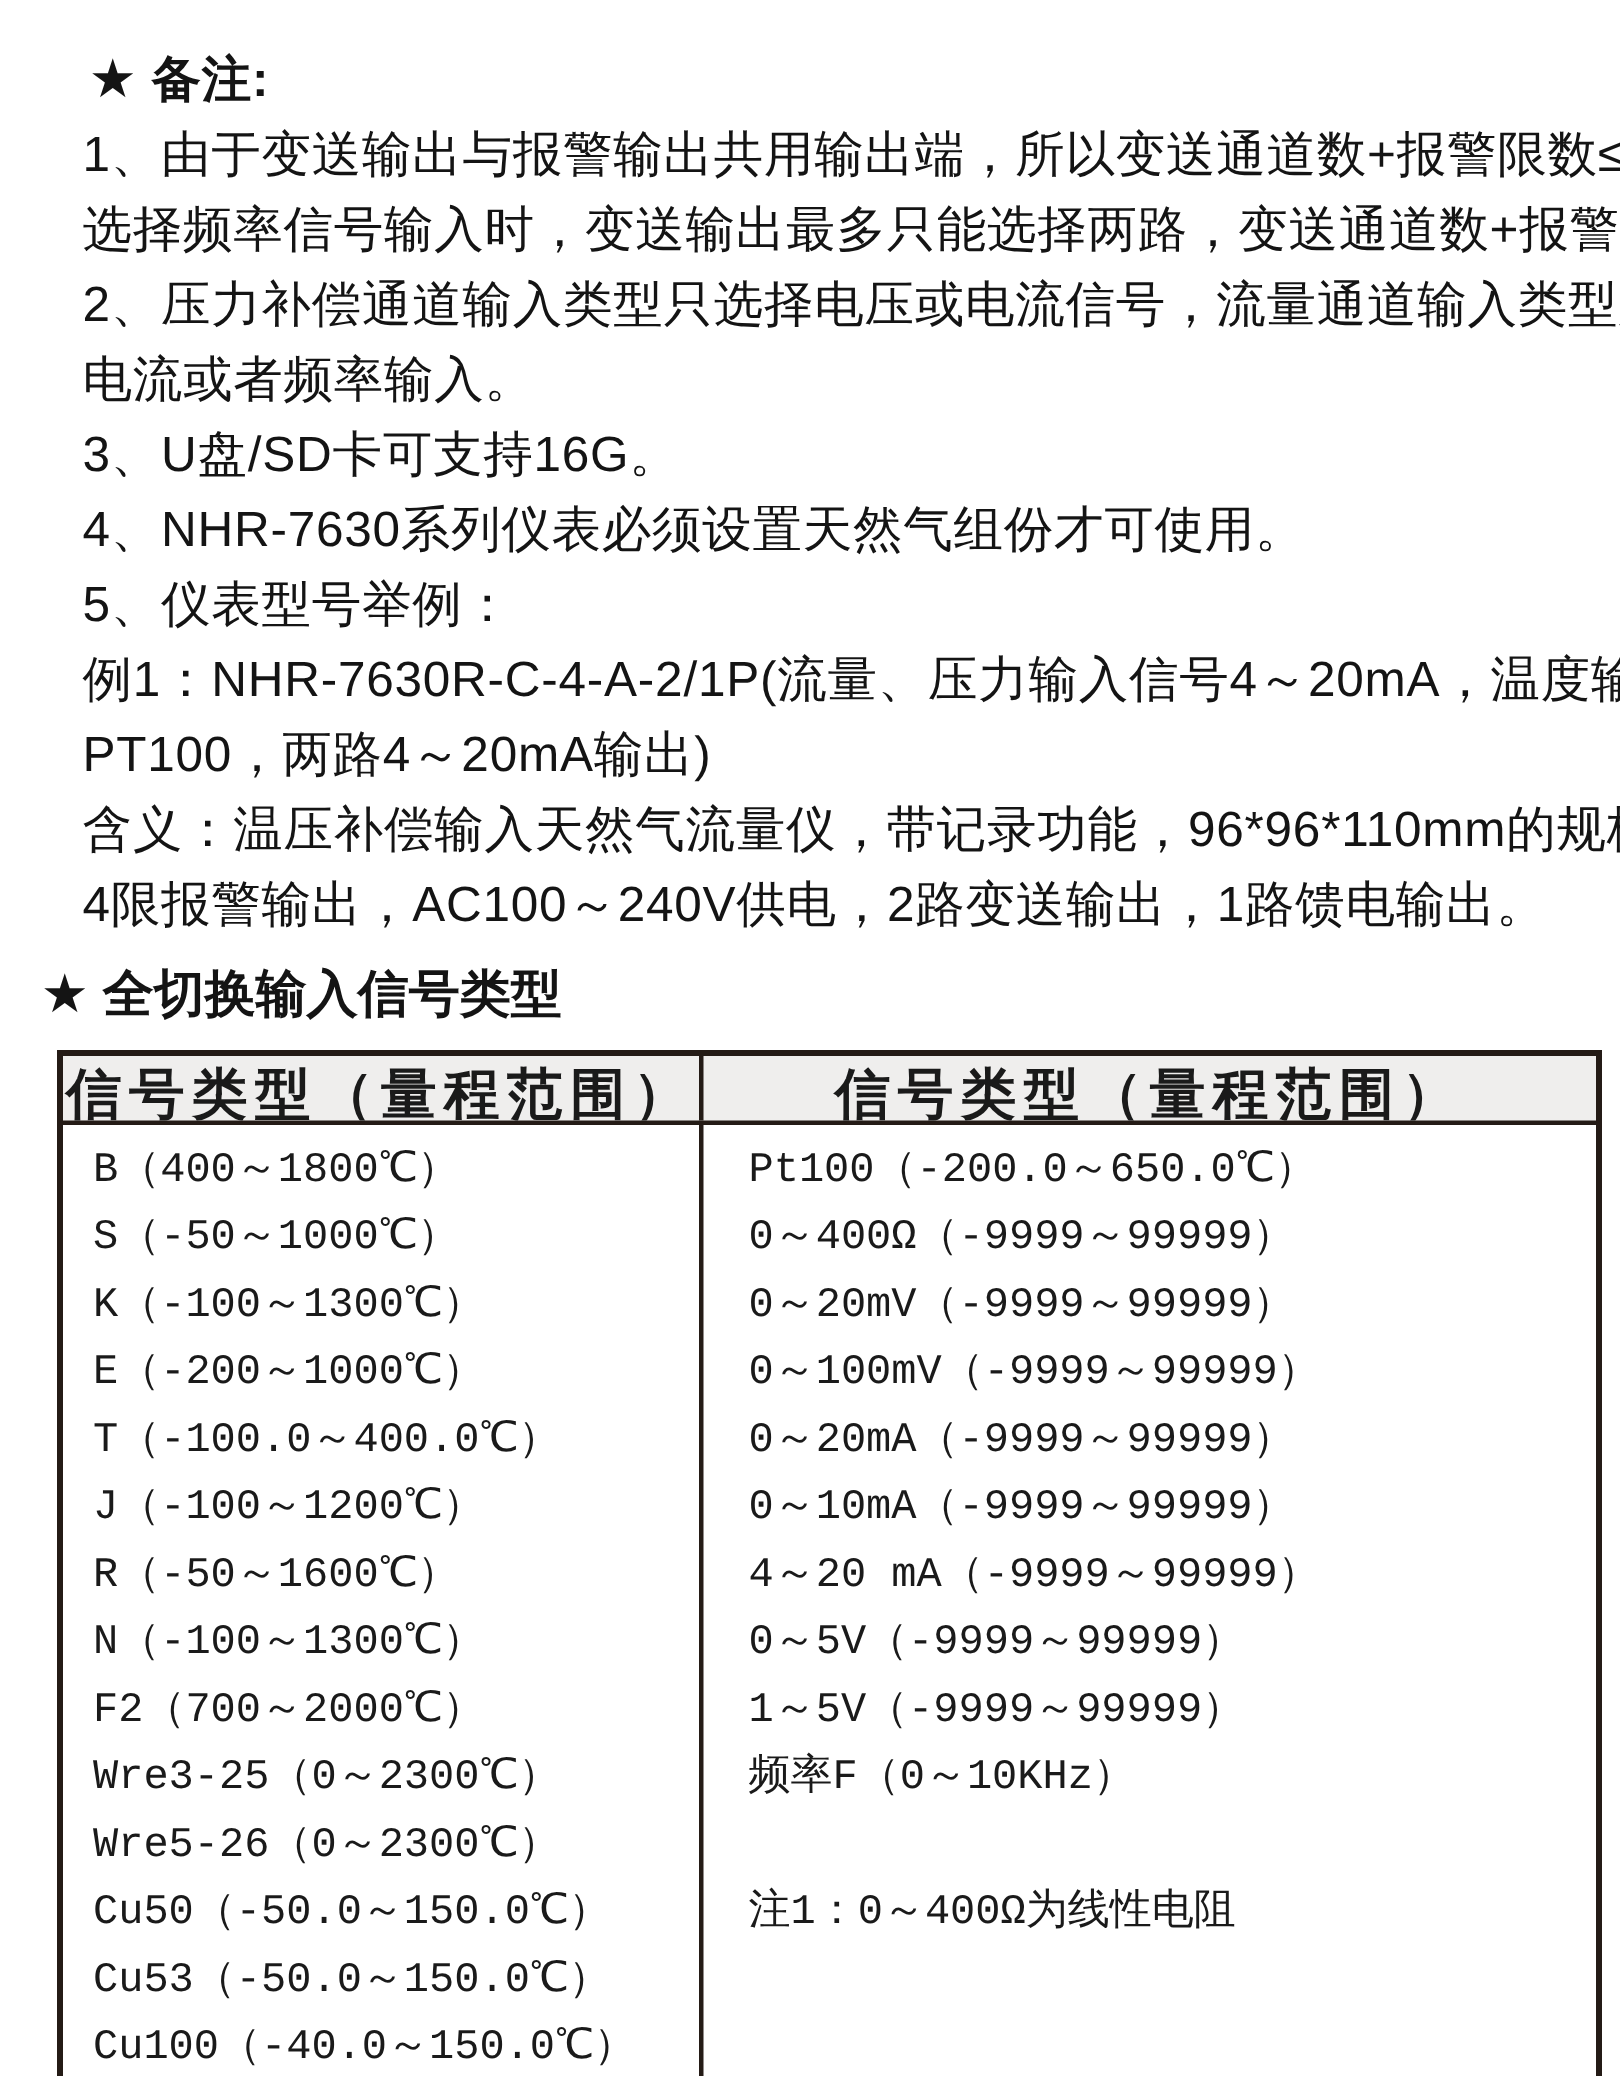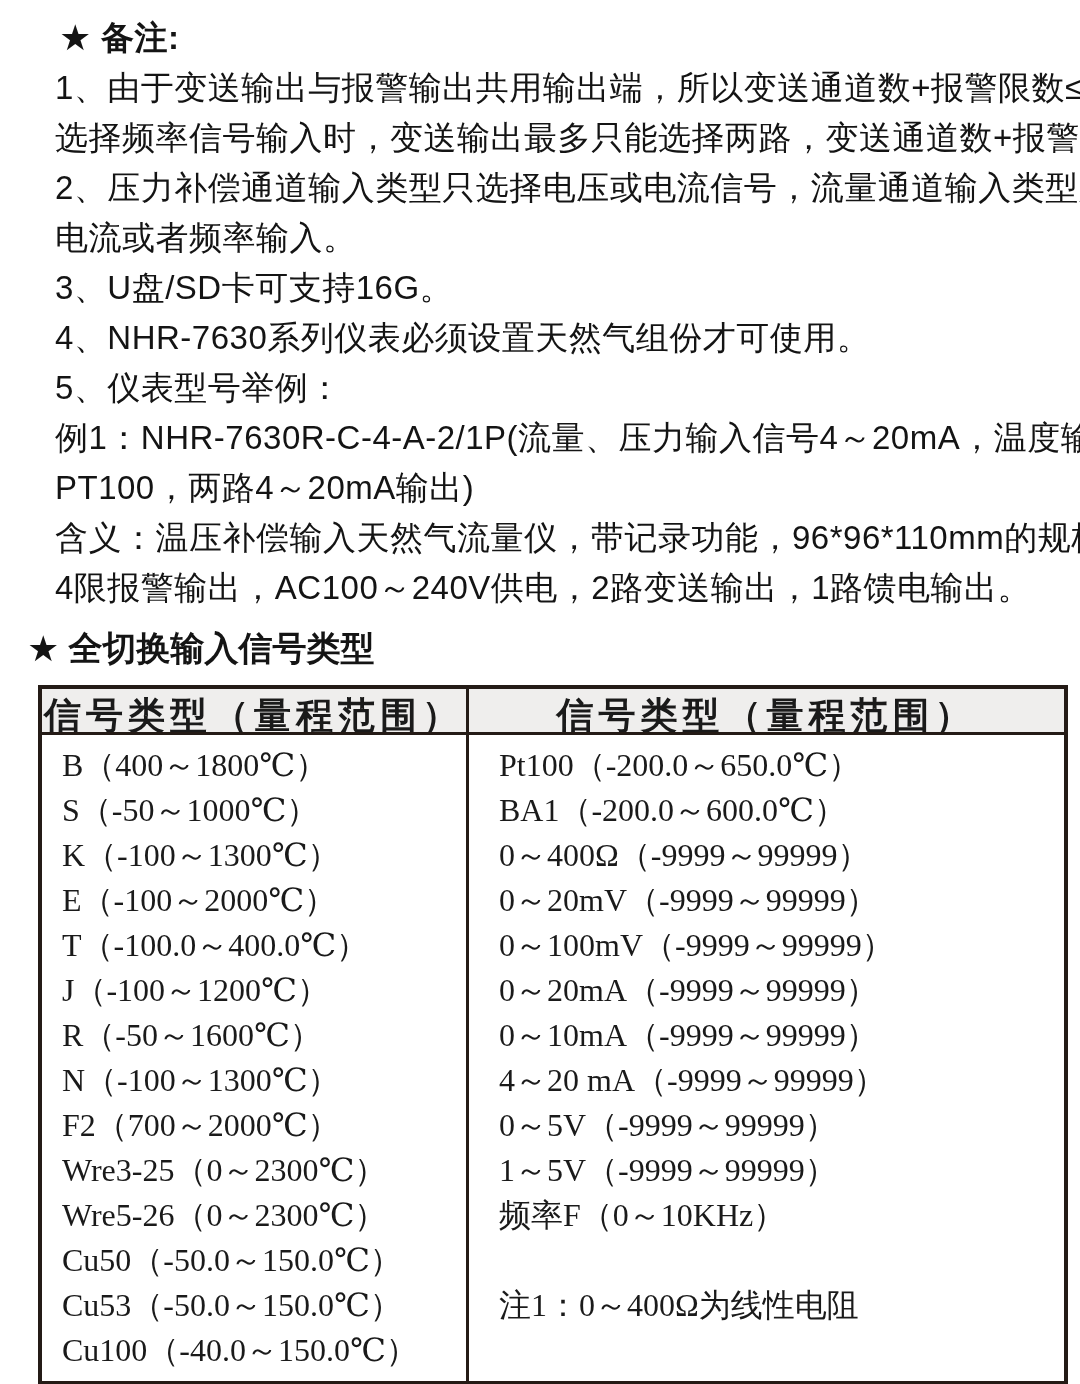--- a/index.html
+++ b/index.html
@@ -12,21 +12,21 @@
   body { height: 1384px; overflow: hidden; }
 
   
   .notes {
     padding: 12px 20px 0 55px;
     font-size: 33px;
     line-height: 50px;
     letter-spacing: 0.5px;
   }
   .notes .line { white-space: nowrap; }
-  .heading-line { font-weight: bold; padding-left: 5px; }
+  .heading-line { font-weight: bold; padding-left: 5px; margin-top: 16px; }
   .star {
     display: inline-block;
     font-size: 34px;
     transform: scale(1.05);
     margin-right: 10px;
   }
 
   
   .section-title {
     padding: 12px 12px 0 28px;
@@ -56,25 +56,26 @@
     overflow: hidden;
   }
   .hcell.left { width: 427px; border-right: 3px solid #241b16; }
   .hcell.right { flex: 1; }
 
   .sig-body { display: flex; }
   .sig-col { padding: 8px 0 8px 20px; }
   .sig-col.left { width: 427px; border-right: 3px solid #241b16; }
   .sig-col.right { flex: 1; padding-left: 30px; }
   .sig-item {
-    font-size: 32px;
+    font-size: 28px;
     line-height: 45px;
     height: 45px;
     white-space: nowrap;
     overflow: hidden;
+    font-family: Liberation Mono, monospace;
   }
 </style>
 </head>
 <body>
 
 <div class="notes">
   <div class="line heading-line"><span class="star">★</span><span>备注:</span></div>
   <div class="line">1、由于变送输出与报警输出共用输出端，所以变送通道数+报警限数≤6；如果仪表</div>
   <div class="line">选择频率信号输入时，变送输出最多只能选择两路，变送通道数+报警限数≤4。</div>
   <div class="line">2、压力补偿通道输入类型只选择电压或电流信号，流量通道输入类型只选择电压、</div>
@@ -93,35 +94,34 @@
 <div class="sig-table">
   <div class="sig-header">
     <div class="hcell left">信号类型（量程范围）</div>
     <div class="hcell right">信号类型（量程范围）</div>
   </div>
   <div class="sig-body">
     <div class="sig-col left">
       <div class="sig-item">B（400～1800℃）</div>
       <div class="sig-item">S（-50～1000℃）</div>
       <div class="sig-item">K（-100～1300℃）</div>
-      <div class="sig-item">E（-100～2000℃）</div>
+      <div class="sig-item">E（-200～1000℃）</div>
       <div class="sig-item">T（-100.0～400.0℃）</div>
       <div class="sig-item">J（-100～1200℃）</div>
       <div class="sig-item">R（-50～1600℃）</div>
       <div class="sig-item">N（-100～1300℃）</div>
       <div class="sig-item">F2（700～2000℃）</div>
       <div class="sig-item">Wre3-25（0～2300℃）</div>
       <div class="sig-item">Wre5-26（0～2300℃）</div>
       <div class="sig-item">Cu50（-50.0～150.0℃）</div>
       <div class="sig-item">Cu53（-50.0～150.0℃）</div>
       <div class="sig-item">Cu100（-40.0～150.0℃）</div>
     </div>
     <div class="sig-col right">
       <div class="sig-item">Pt100（-200.0～650.0℃）</div>
-      <div class="sig-item">BA1（-200.0～600.0℃）</div>
       <div class="sig-item">0～400Ω（-9999～99999）</div>
       <div class="sig-item">0～20mV（-9999～99999）</div>
       <div class="sig-item">0～100mV（-9999～99999）</div>
       <div class="sig-item">0～20mA（-9999～99999）</div>
       <div class="sig-item">0～10mA（-9999～99999）</div>
       <div class="sig-item">4～20 mA（-9999～99999）</div>
       <div class="sig-item">0～5V（-9999～99999）</div>
       <div class="sig-item">1～5V（-9999～99999）</div>
       <div class="sig-item">频率F（0～10KHz）</div>
       <div class="sig-item"></div>

